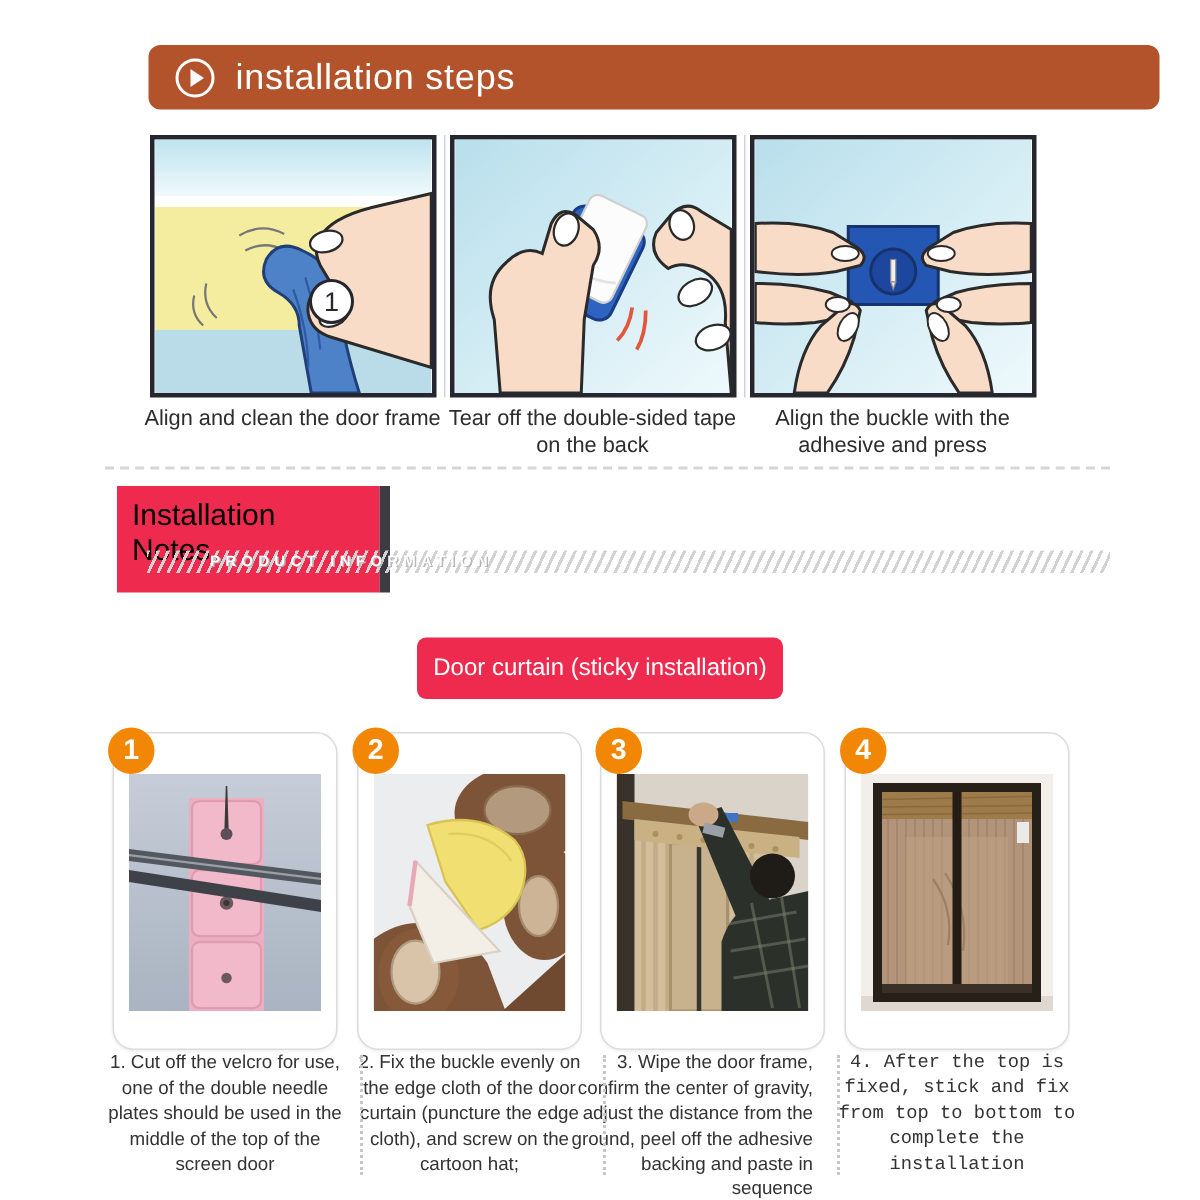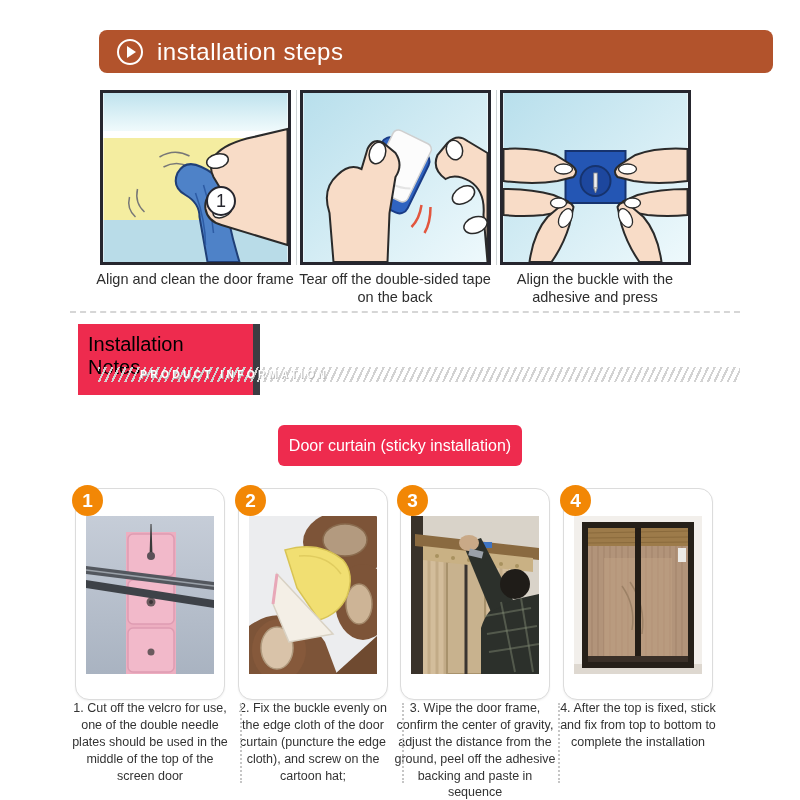--- a/index.html
+++ b/index.html
@@ -300,20 +300,20 @@
         </g>
         <rect x="61" y="12" width="6" height="132" fill="#241d16"></rect>
         <rect x="104" y="32" width="8" height="14" fill="#eceae6"></rect>
         <rect x="14" y="140" width="100" height="6" fill="#3a3028"></rect>
       </svg>
     </div>
   </div>
 
   <div class="photo-caption" style="left:67px;">1. Cut off the velcro for use, one of the double needle plates should be used in the middle of the top of the screen door</div>
   <div class="photo-caption" style="left:230px;">2. Fix the buckle evenly on the edge cloth of the door curtain (puncture the edge cloth), and screw on the cartoon hat;</div>
-  <div class="photo-caption" style="left:392px;">3. Wipe the door frame, confirm the center of gravity, adjust the distance from the ground, peel off the adhesive backing and paste in sequence</div>
-  <div class="photo-caption" style="left:555px;">4. After the top is fixed, stick and fix from top to bottom to complete the installation</div>
+  <div class="photo-caption" style="left:376px;text-align:right;">3. Wipe the door frame, confirm the center of gravity, adjust the distance from the ground, peel off the adhesive backing and paste in sequence</div>
+  <div class="photo-caption" style="left:555px;font-family:Liberation Mono, monospace;">4. After the top is fixed, stick and fix from top to bottom to complete the installation</div>
 
   <div class="v-dash" style="left:240px;"></div>
   <div class="v-dash" style="left:402px;"></div>
   <div class="v-dash" style="left:558px;"></div>
 
 </div>
 
 </body></html>

